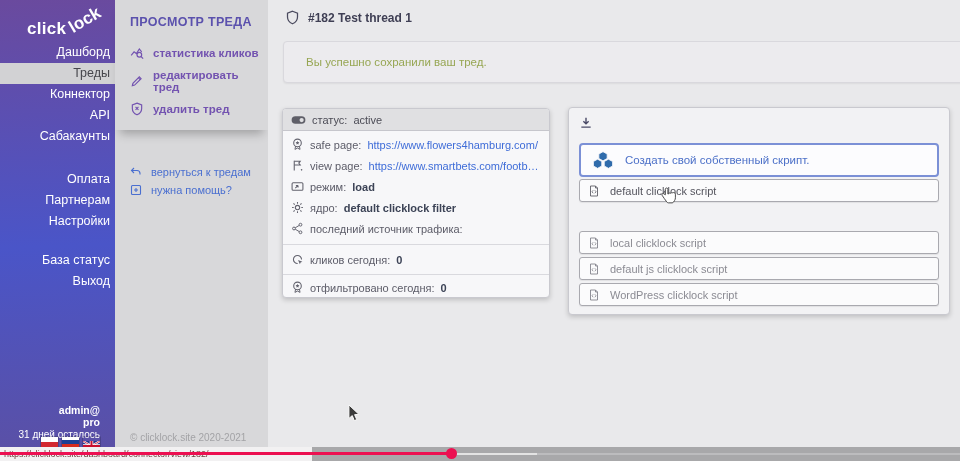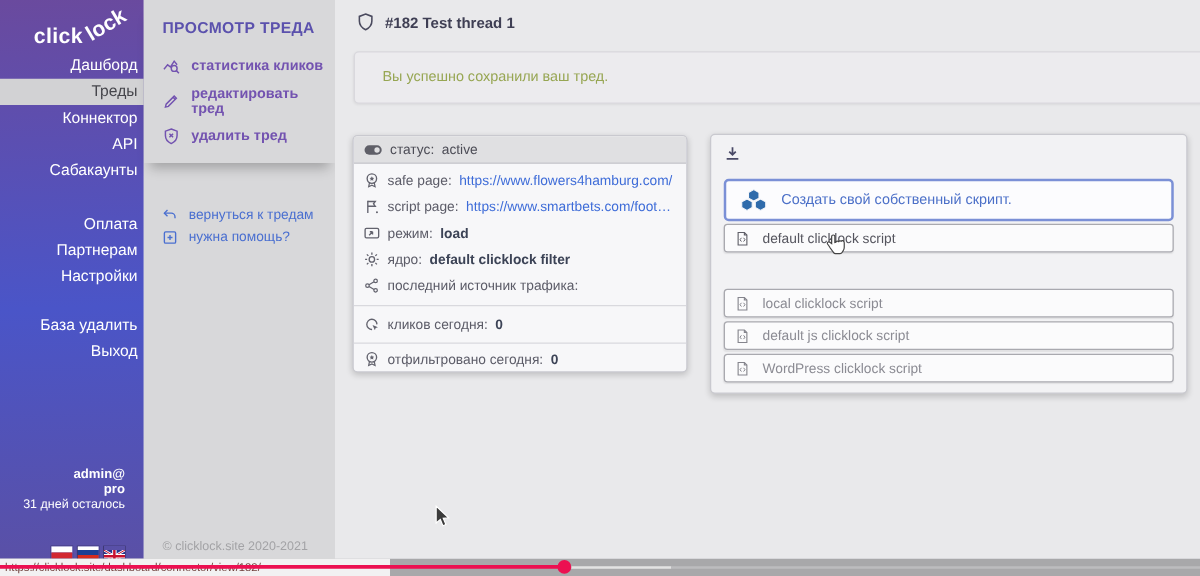--- a/index.html
+++ b/index.html
@@ -12,21 +12,21 @@
   .logo{position:absolute;top:6px;left:0;width:134px;height:38px;}
   .logo-click{position:absolute;left:27px;top:13px;font-size:17px;font-weight:bold;color:#fff;letter-spacing:.3px;}
   .logo-lock{position:absolute;left:74px;top:12px;font-size:17px;font-weight:bold;color:#fff;
              transform:rotate(-31deg);transform-origin:0 85%;display:inline-block;}
   .menu{position:absolute;top:42px;left:0;width:115px;}
   .s-item{height:21px;line-height:21px;text-align:right;padding-right:5px;
           font-size:12.5px;font-weight:500;color:#ffffff;cursor:pointer;white-space:nowrap;}
   .s-item.active{background:#d2d2d4;color:#46464c;}
   .gap2{margin-top:22px;margin-left:20px;}
   .gap3{margin-top:18px;}
-  .account{position:absolute;top:374px;right:15px;text-align:right;color:#fff;line-height:11.5px;}
+  .account{position:absolute;top:405px;right:15px;text-align:right;color:#fff;line-height:11.5px;}
   .acct-1,.acct-2{font-size:10.5px;font-weight:bold;}
   .acct-3{font-size:10px;margin-top:1px;}
   .flags{position:absolute;top:437px;right:15px;display:flex;gap:4px;}
   .flag{width:17px;height:10px;box-shadow:0 0 0 .5px rgba(0,0,0,.35);overflow:hidden;}
   .flag-pl div:first-child{height:5px;background:#fff;}
   .flag-pl div:last-child{height:5px;background:#d22730;}
   .flag-ru div{height:3.34px;}
   .flag-ru div:nth-child(1){background:#fff;}
   .flag-ru div:nth-child(2){background:#1c3f94;}
   .flag-ru div:nth-child(3){background:#d52b1e;}
@@ -121,21 +121,21 @@
     </div>
     <div class="menu">
       <div class="s-item">Дашборд</div>
       <div class="s-item active">Треды</div>
       <div class="s-item">Коннектор</div>
       <div class="s-item">API</div>
       <div class="s-item">Сабакаунты</div>
       <div class="s-item gap2">Оплата</div>
       <div class="s-item">Партнерам</div>
       <div class="s-item">Настройки</div>
-      <div class="s-item gap3">База удалить</div>
+      <div class="s-item gap3">База статус</div>
       <div class="s-item">Выход</div>
     </div>
     <div class="account">
       <div class="acct-1">admin@</div>
       <div class="acct-2">pro</div>
       <div class="acct-3">31 дней осталось</div>
     </div>
     <div class="flags">
       <div class="flag flag-pl">
           <div></div>
@@ -235,21 +235,21 @@
           </svg>
           <span>safe page:</span>
           <a class="sc-link" href="#">https://www.flowers4hamburg.com/</a>
         </div>
         <div class="sc-row">
           <svg viewBox="0 0 24 24">
             <path d="M6 3v18" stroke="currentColor" stroke-width="2"></path>
             <path d="M6 4h11l-2.6 3.5L17 11H6" fill="none" stroke="currentColor" stroke-width="2"></path>
             <circle cx="19.5" cy="20" r="1.5" fill="currentColor"></circle>
           </svg>
-          <span>script page:</span>
+          <span>view page:</span>
           <a class="sc-link" href="#">https://www.smartbets.com/football/tea...</a>
         </div>
         <div class="sc-row">
           <svg viewBox="0 0 24 24">
             <rect x="2" y="5" width="20" height="14" rx="2" fill="none" stroke="currentColor" stroke-width="2"></rect>
             <path d="M8 15l5-5m0 0h-4m4 0v4" fill="none" stroke="currentColor" stroke-width="2"></path>
           </svg>
           <span>режим:</span>
           <span class="sc-val">load</span>
         </div>

